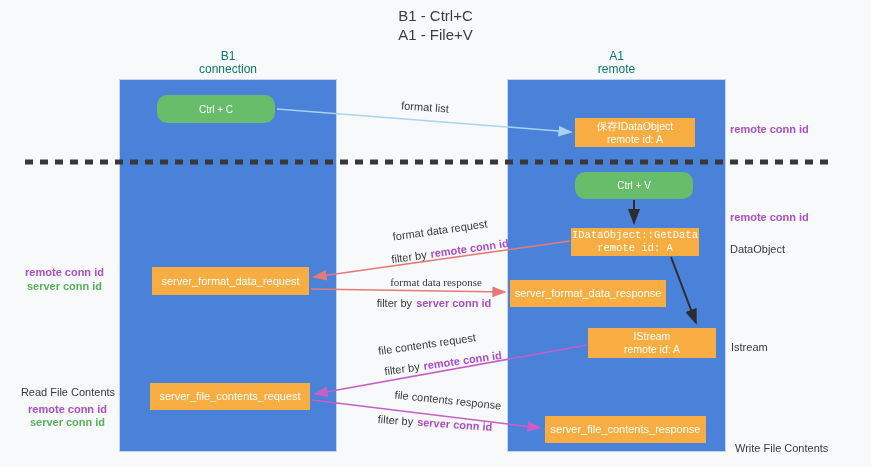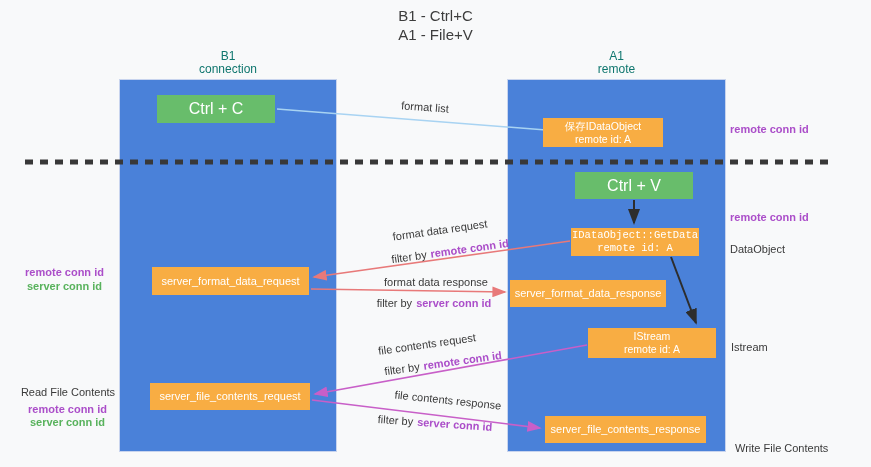--- a/index.html
+++ b/index.html
@@ -9,21 +9,21 @@
   .title{position:absolute;top:6px;left:0;width:871px;text-align:center;
          font-size:15px;line-height:19px;color:#3d3d3d;}
 
   .col-header{position:absolute;text-align:center;font-size:12px;line-height:13px;color:#0f766e;}
   .lifeline{position:absolute;top:79px;height:371px;background:#4a81d9;border:1px solid #c8d4ee;}
 
   svg.overlay{position:absolute;left:0;top:0;z-index:3;pointer-events:none;}
 
   .node{position:absolute;z-index:4;display:flex;flex-direction:column;align-items:center;
         justify-content:center;color:#ffffff;text-align:center;}
-  .node.green{background:#68bd6b;font-size:16px;}
+  .node.green{background:#68bd6b;font-size:10px;border-radius:10px;}
   .node.orange{background:#f8ad43;font-size:10.5px;line-height:13px;}
 
   .lbl{position:absolute;z-index:5;font-size:11px;color:#3a3a3a;text-align:center;white-space:nowrap;}
   .purple{color:#ab4ec9;font-weight:bold;}
   .greentxt{color:#58b25c;font-weight:bold;}
   .filler{margin-right:4px;}
 </style>
 </head>
 <body>
 
@@ -68,21 +68,21 @@
     <line x1="311" y1="289" x2="505" y2="292" stroke="#e87979" stroke-width="1.6" marker-end="url(#mred)"></line>
     <line x1="671" y1="257" x2="696" y2="323" stroke="#2d2d2d" stroke-width="2" marker-end="url(#mblack)"></line>
     <line x1="587" y1="345" x2="315" y2="394" stroke="#c85fc8" stroke-width="1.6" marker-end="url(#mmagenta)"></line>
     <line x1="312" y1="400" x2="540" y2="428" stroke="#c85fc8" stroke-width="1.6" marker-end="url(#mmagenta)"></line>
   </svg>
 
   <div class="node green" style="left:157px;top:95px;width:118px;height:28px;">
     <div>Ctrl + C</div>
   </div>
 
-  <div class="node orange" style="left:543px;top:118px;width:120px;height:29px;">
+  <div class="node orange" style="left:575px;top:118px;width:120px;height:29px;">
     <div>保存IDataObject</div>
     <div>remote id: A</div>
   </div>
 
   <div class="node green" style="left:575px;top:172px;width:118px;height:27px;">
     <div>Ctrl + V</div>
   </div>
 
   <div class="node orange" style="left:571px;top:228px;width:128px;height:28px;font-family:Liberation Mono, monospace;">
     <div>IDataObject::GetData</div>
@@ -110,21 +110,21 @@
     <div>server_file_contents_response</div>
   </div>
 
   <div class="lbl" style="left:390px;top:101px;width:70px;transform:rotate(4deg);">format list</div>
 
   <div class="lbl" style="left:380px;top:224px;width:120px;transform:rotate(-8deg);">format data request</div>
   <div class="lbl" style="left:380px;top:245px;width:140px;transform:rotate(-8deg);">
     <span class="filler">filter by</span><span class="purple">remote conn id</span>
   </div>
 
-  <div class="lbl" style="left:376px;top:276px;width:120px;">format data response</div>
+  <div class="lbl" style="left:376px;top:276px;width:120px;font-family:Liberation Serif, serif;">format data response</div>
   <div class="lbl" style="left:369px;top:297px;width:130px;">
     <span class="filler">filter by</span><span class="purple">server conn id</span>
   </div>
 
   <div class="lbl" style="left:367px;top:338px;width:120px;transform:rotate(-8deg);">file contents request</div>
   <div class="lbl" style="left:373px;top:357px;width:140px;transform:rotate(-8deg);">
     <span class="filler">filter by</span><span class="purple">remote conn id</span>
   </div>
 
   <div class="lbl" style="left:383px;top:394px;width:130px;transform:rotate(6deg);">file contents response</div>

